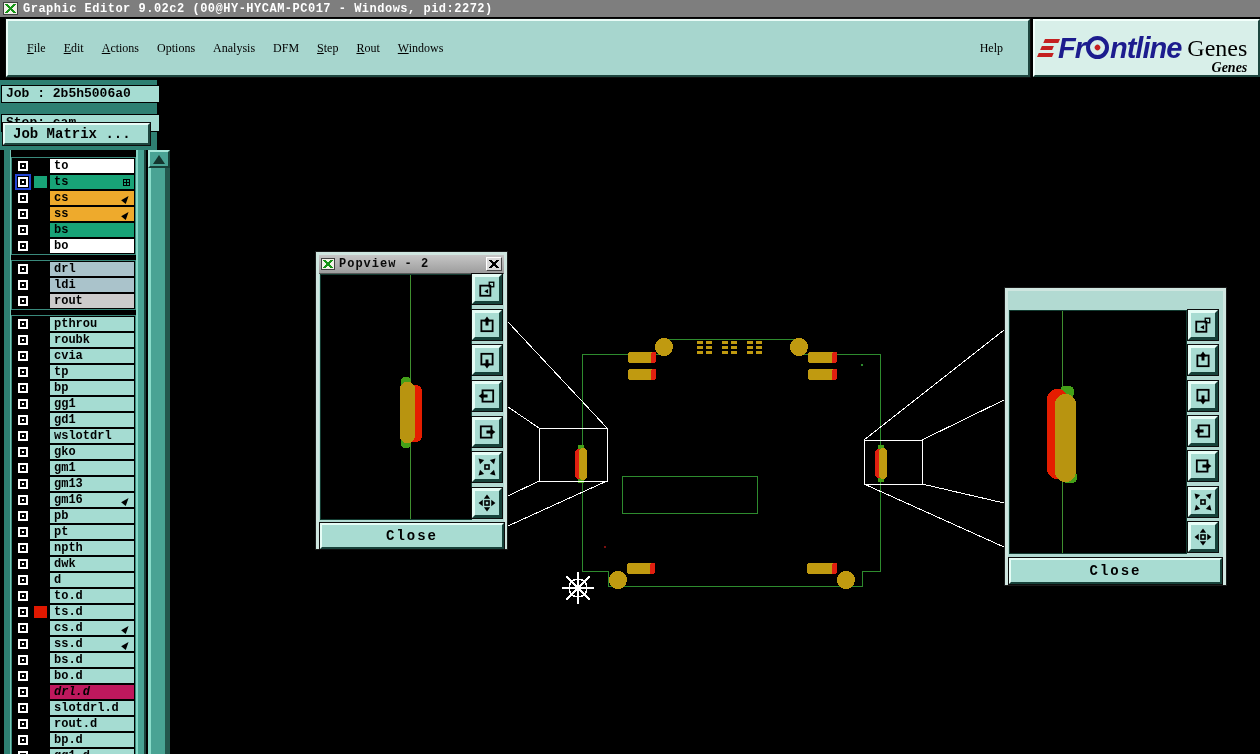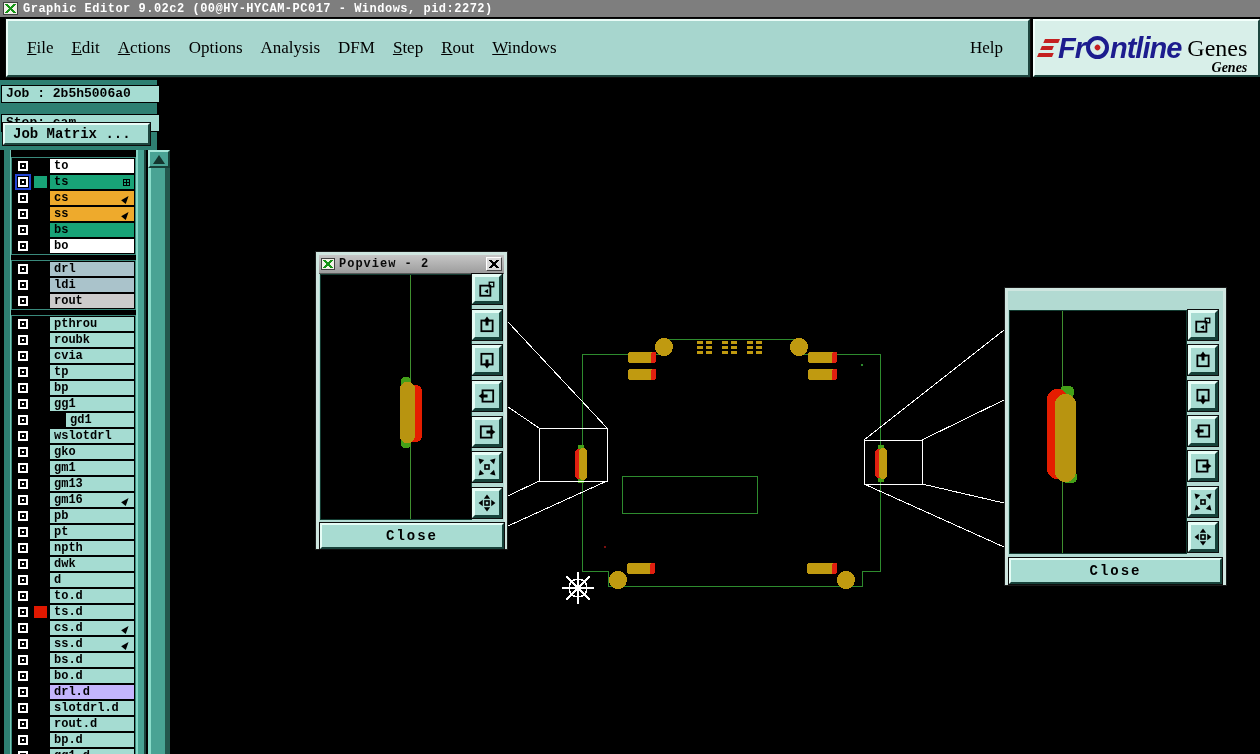--- a/index.html
+++ b/index.html
@@ -13,21 +13,21 @@
      background:linear-gradient(45deg,transparent 42%,#169416 42%,#169416 58%,transparent 58%),
                 linear-gradient(-45deg,transparent 42%,#169416 42%,#169416 58%,transparent 58%);}
   .x-black{position:absolute;inset:2px;
      background:linear-gradient(45deg,transparent 42%,#000 42%,#000 58%,transparent 58%),
                 linear-gradient(-45deg,transparent 42%,#000 42%,#000 58%,transparent 58%);}
   .title-text{color:#fff;font:bold 12px "Liberation Mono",monospace;letter-spacing:.5px;white-space:nowrap;}
   
   .menubar{position:absolute;left:6px;top:19px;width:1024px;height:58px;background:#a7d6ce;box-sizing:border-box;
            border-top:2px solid #eafcf7;border-left:2px solid #eafcf7;border-bottom:2px solid #1d453e;border-right:2px solid #1d453e;
            box-shadow:0 0 0 1px #0d0d0d;display:flex;align-items:center;
-           font-family:"Liberation Serif",serif;font-size:17px;color:#000;}
+           font-family:"Liberation Serif",serif;font-size:12px;color:#000;}
   .menu-items{display:flex;align-items:center;margin-left:10px;}
   .menu-item{padding:4px 9px;white-space:nowrap;cursor:default;}
   .menu-help{margin-left:auto;margin-right:16px;}
   
   .logo-panel{position:absolute;left:1033px;top:19px;width:227px;height:58px;background:#d8efe9;box-sizing:border-box;
               border-top:2px solid #f2fffb;border-left:2px solid #f2fffb;border-bottom:2px solid #1d453e;border-right:2px solid #1d453e;
               display:flex;align-items:center;overflow:hidden;padding-left:6px;}
   .speed-lines{width:15px;height:20px;margin-right:2px;flex:none;transform:skewX(-24deg);
      background:linear-gradient(#c42020 0 0) 0 1px/15px 4px no-repeat,
                 linear-gradient(#c42020 0 0) 0 8px/12px 4px no-repeat,
@@ -383,21 +383,21 @@
           </div>
           <div class="layer-row">
             <div class="cb-cell">
               <span class="cb">
                 <i></i>
               </span>
             </div>
             <div class="swatch-cell">
               <span class="swatch"></span>
             </div>
-            <div class="label-cell" style="background: rgb(165, 220, 210); margin-left: 16px;">gd1</div>
+            <div class="label-cell" style="background: rgb(165, 220, 210);">gd1</div>
           </div>
           <div class="layer-row">
             <div class="cb-cell">
               <span class="cb">
                 <i></i>
               </span>
             </div>
             <div class="swatch-cell">
               <span class="swatch"></span>
             </div>
@@ -570,21 +570,21 @@
           </div>
           <div class="layer-row">
             <div class="cb-cell">
               <span class="cb">
                 <i></i>
               </span>
             </div>
             <div class="swatch-cell">
               <span class="swatch"></span>
             </div>
-            <div class="label-cell" style="background: #c4b5fd;">drl.d</div>
+            <div class="label-cell" style="background: #be185d; font-style: italic;">drl.d</div>
           </div>
           <div class="layer-row">
             <div class="cb-cell">
               <span class="cb">
                 <i></i>
               </span>
             </div>
             <div class="swatch-cell">
               <span class="swatch"></span>
             </div>

